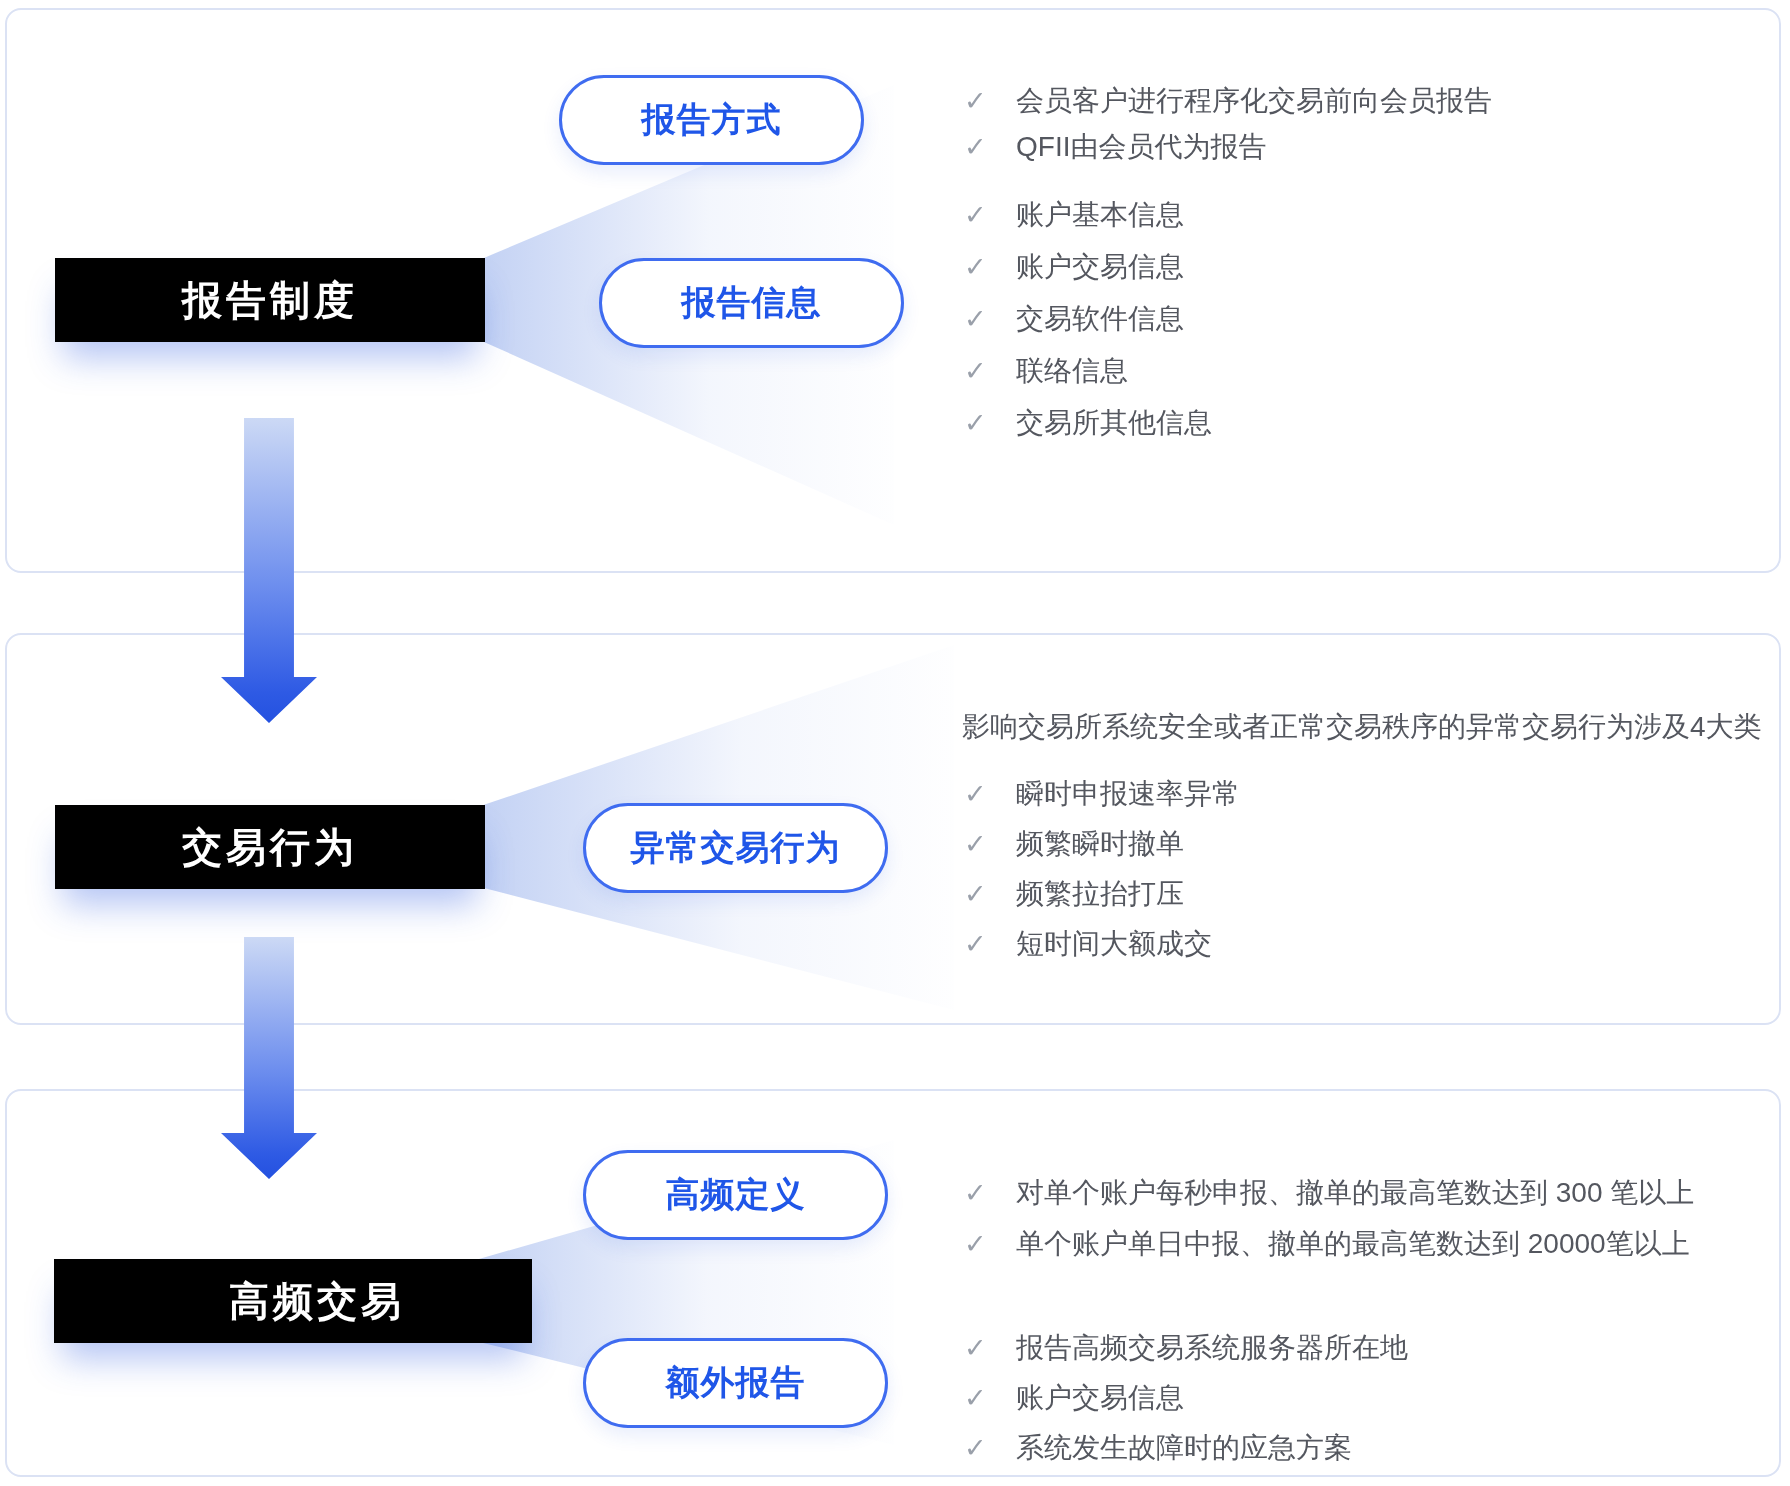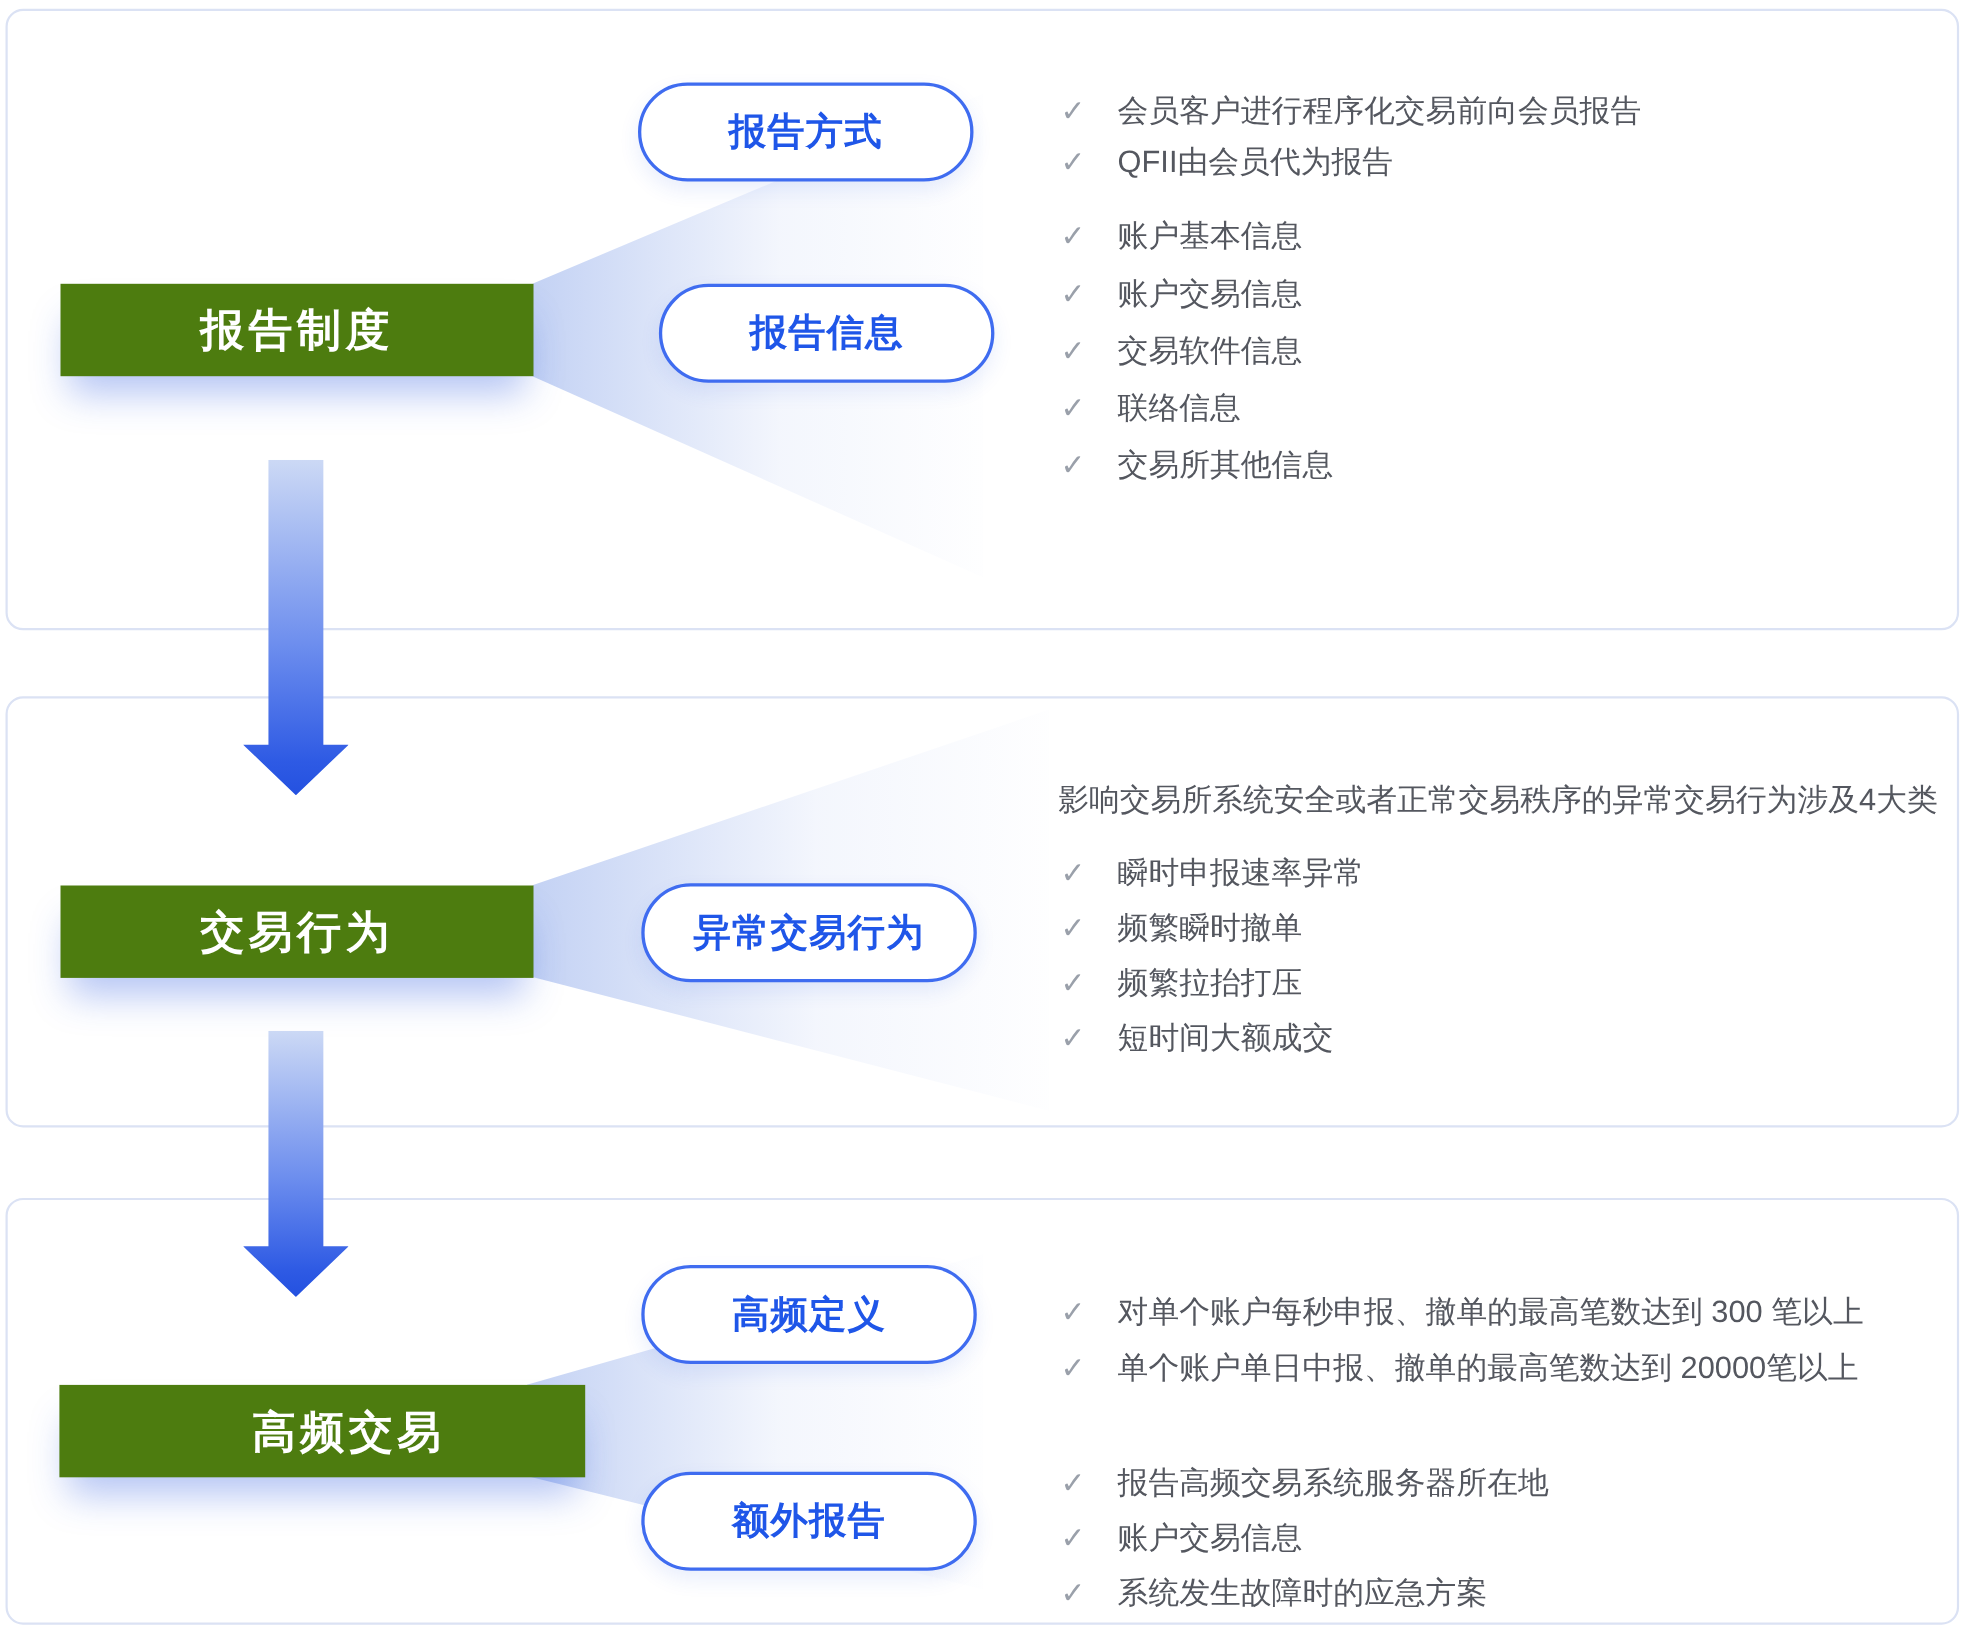--- a/index.html
+++ b/index.html
@@ -11,21 +11,21 @@
     position:absolute;left:5px;width:1776px;background:#ffffff;
     border:2px solid #dbe2f4;border-radius:16px;box-sizing:border-box;
   }
   .beam{position:absolute;z-index:1;}
   .beam-fill{
     width:100%;height:100%;
     background:linear-gradient(to right, rgba(185,202,242,0.85), rgba(222,230,249,0.35) 55%, rgba(235,240,252,0.05));
   }
   .hub{
     position:absolute;z-index:3;width:430px;height:84px;
-    background:#4d7c0f;color:#ffffff;font-size:40px;font-weight:bold;letter-spacing:4px;
+    background:#000000;color:#ffffff;font-size:40px;font-weight:bold;letter-spacing:4px;
     display:flex;align-items:center;justify-content:center;
     box-shadow:0 24px 34px -8px rgba(44,88,224,0.35);
   }
   .pill{
     position:absolute;z-index:3;width:305px;height:90px;background:#ffffff;
     border:3px solid #3f6cf0;border-radius:46px;box-sizing:border-box;
     display:flex;align-items:center;justify-content:center;
     color:#1f56e8;font-size:34px;font-weight:bold;letter-spacing:1px;
     box-shadow:0 8px 18px rgba(44,88,224,0.10);
   }
@@ -52,21 +52,21 @@
   <div class="panel" style="top:8px;height:565px;"></div>
 
   <div class="beam" style="left:484px;top:85px;width:410px;height:440px;">
     <div class="beam-fill" style="clip-path:polygon(0 39.3%,100% 0,100% 100%,0 58.4%);"></div>
   </div>
 
   <div class="hub" style="left:55px;top:258px;">
     <span>报告制度</span>
   </div>
 
-  <div class="pill" style="left:580px;top:75px;">
+  <div class="pill" style="left:559px;top:75px;">
     <span>报告方式</span>
   </div>
   <div class="pill" style="left:599px;top:258px;">
     <span>报告信息</span>
   </div>
 
   <div class="rows" style="top:78px;gap:0;">
     <div class="row">
       <span class="check">✓</span>
       <span class="item-text">会员客户进行程序化交易前向会员报告</span>

